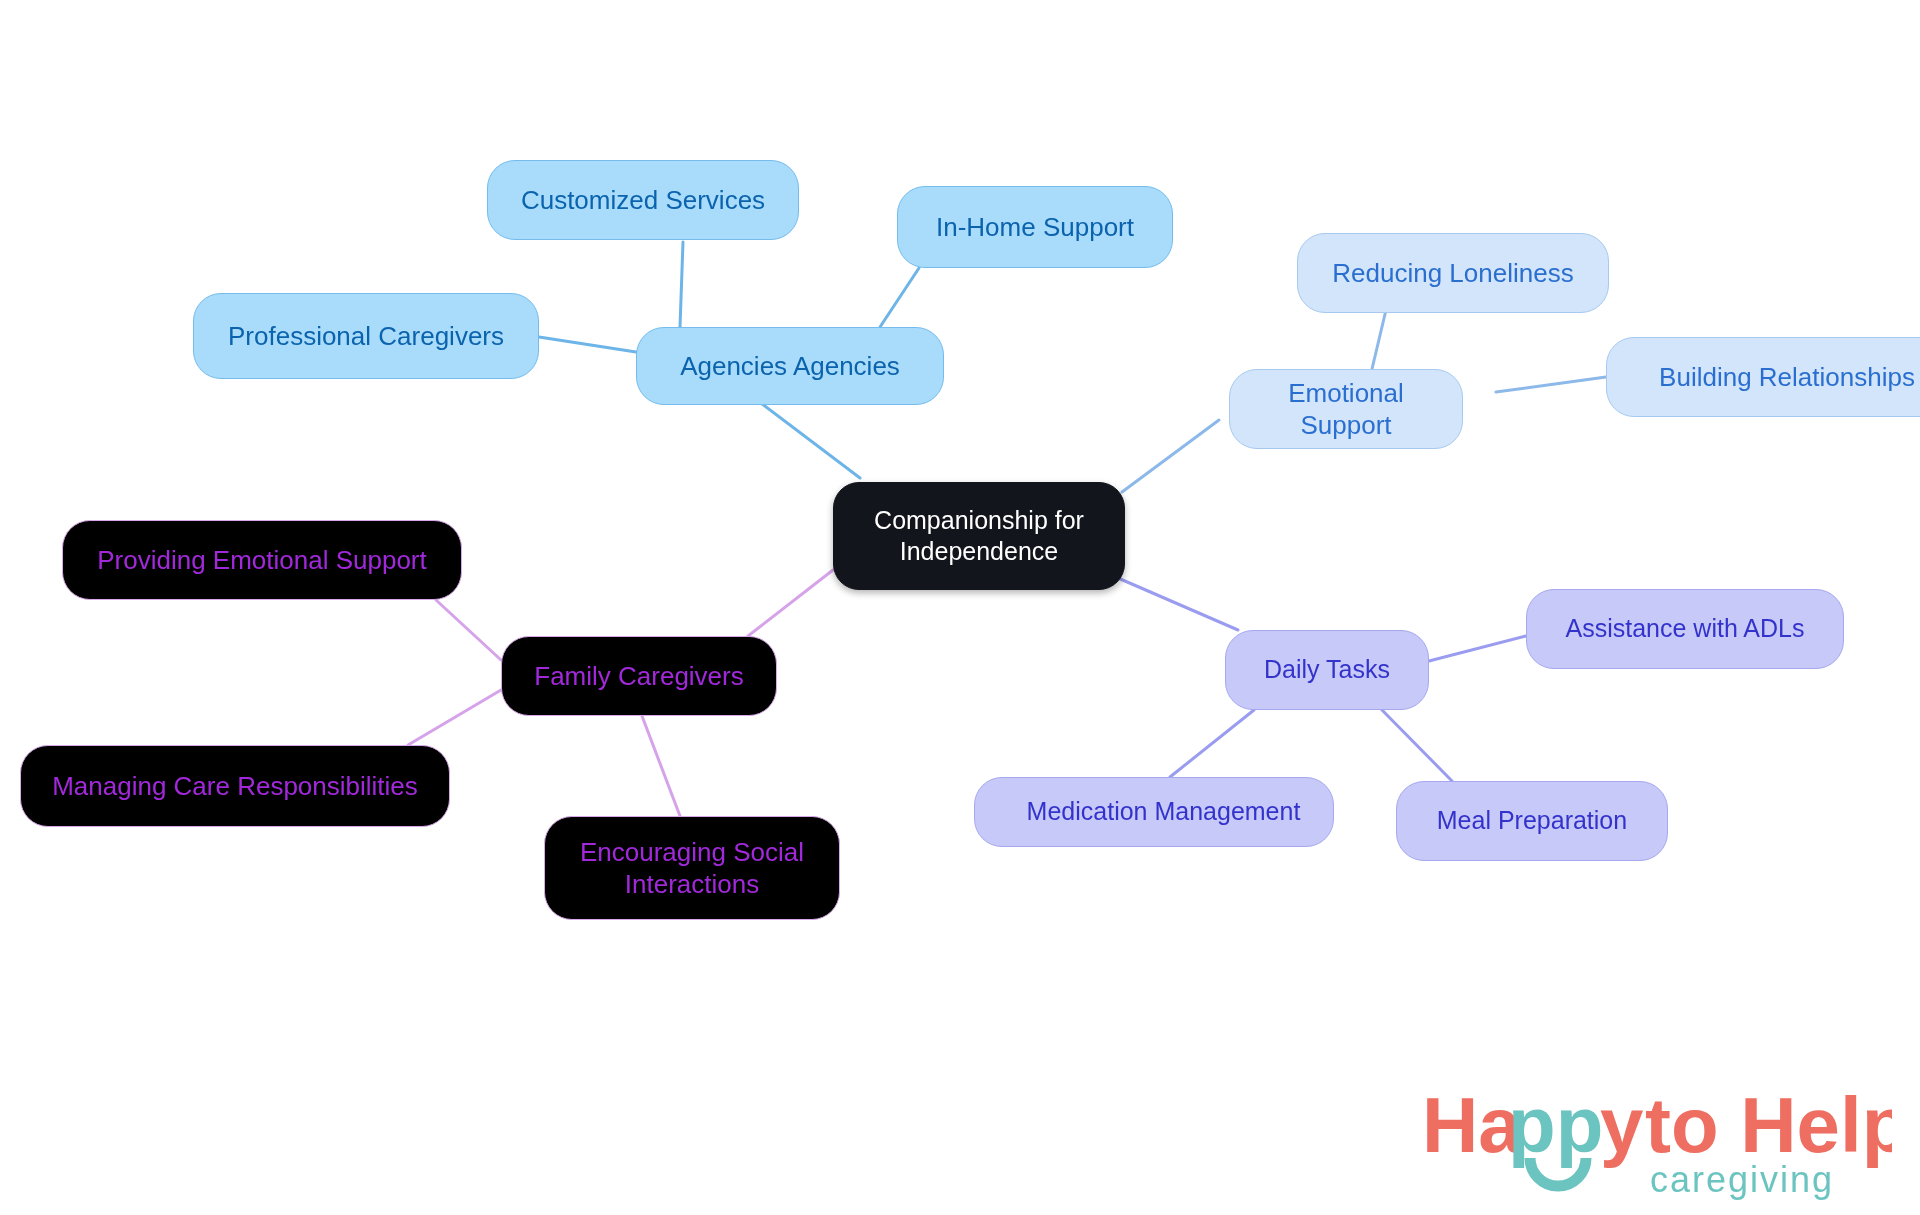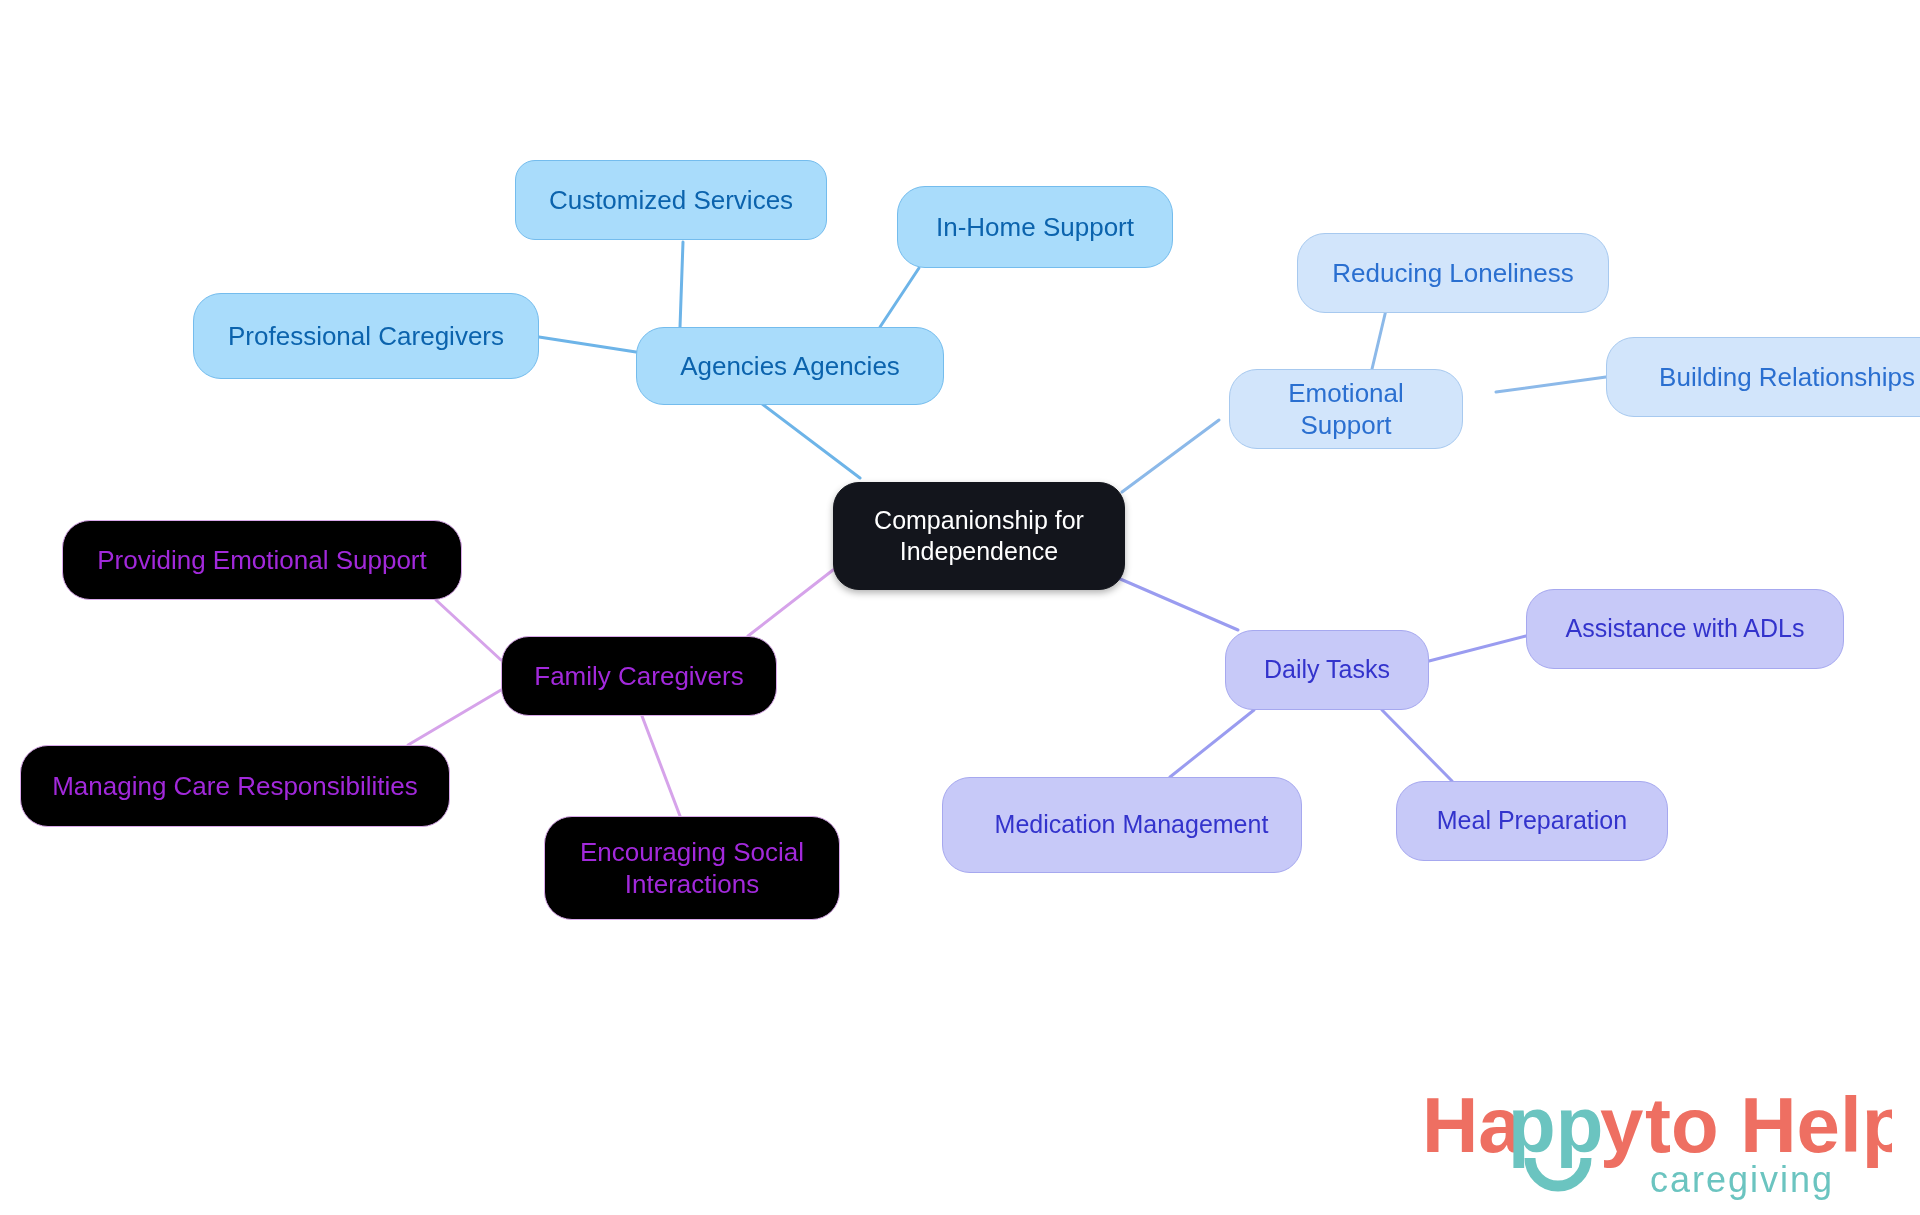--- a/index.html
+++ b/index.html
@@ -101,29 +101,29 @@
       <line x1="833" y1="570" x2="748" y2="636" stroke="#d6a3ea" stroke-width="3" stroke-linecap="round"></line>
       <line x1="501" y1="660" x2="436" y2="600" stroke="#d6a3ea" stroke-width="3" stroke-linecap="round"></line>
       <line x1="501" y1="690" x2="408" y2="745" stroke="#d6a3ea" stroke-width="3" stroke-linecap="round"></line>
       <line x1="642" y1="716" x2="680" y2="816" stroke="#d6a3ea" stroke-width="3" stroke-linecap="round"></line>
     </svg>
 
   <div id="nodes">
       <div class="node root" style="left: 833px; top: 482px; width: 292px; height: 108px;">Companionship for
 Independence</div>
       <div class="node blue-mid" style="left: 636px; top: 327px; width: 308px; height: 78px;">Agencies Agencies</div>
-      <div class="node blue-mid" style="left: 515px; top: 160px; width: 312px; height: 80px; border-radius: 20px;">Customized Services</div>
+      <div class="node blue-mid" style="left: 487px; top: 160px; width: 312px; height: 80px;">Customized Services</div>
       <div class="node blue-mid" style="left: 897px; top: 186px; width: 276px; height: 82px;">In-Home Support</div>
       <div class="node blue-mid" style="left: 193px; top: 293px; width: 346px; height: 86px;">Professional Caregivers</div>
       <div class="node blue-pale" style="left: 1204px; top: 369px; width: 234px; height: 80px; margin-left: 25px;">Emotional Support</div>
       <div class="node blue-pale" style="left: 1297px; top: 192px; width: 312px; height: 80px; margin-top: 41px;">Reducing Loneliness</div>
       <div class="node blue-pale" style="left: 1606px; top: 337px; width: 362px; height: 80px;">Building Relationships</div>
       <div class="node periwinkle" style="left: 1225px; top: 630px; width: 204px; height: 80px;">Daily Tasks</div>
       <div class="node periwinkle" style="left: 1526px; top: 589px; width: 318px; height: 80px;">Assistance with ADLs</div>
-      <div class="node periwinkle" style="left: 942px; top: 777px; width: 360px; height: 96px; padding-left: 33px;">Medication Management</div>
+      <div class="node periwinkle" style="left: 974px; top: 777px; width: 360px; height: 70px; padding-left: 33px;">Medication Management</div>
       <div class="node periwinkle" style="left: 1396px; top: 781px; width: 272px; height: 80px;">Meal Preparation</div>
       <div class="node lilac" style="left: 501px; top: 636px; width: 276px; height: 80px;">Family Caregivers</div>
       <div class="node lilac" style="left: 62px; top: 520px; width: 400px; height: 80px;">Providing Emotional Support</div>
       <div class="node lilac" style="left: 20px; top: 745px; width: 430px; height: 82px;">Managing Care Responsibilities</div>
       <div class="node lilac" style="left: 544px; top: 816px; width: 296px; height: 104px;">Encouraging Social
 Interactions</div>
     </div>
 
   <div id="logo">
     <svg viewBox="0 0 470 125" width="470" height="125">

